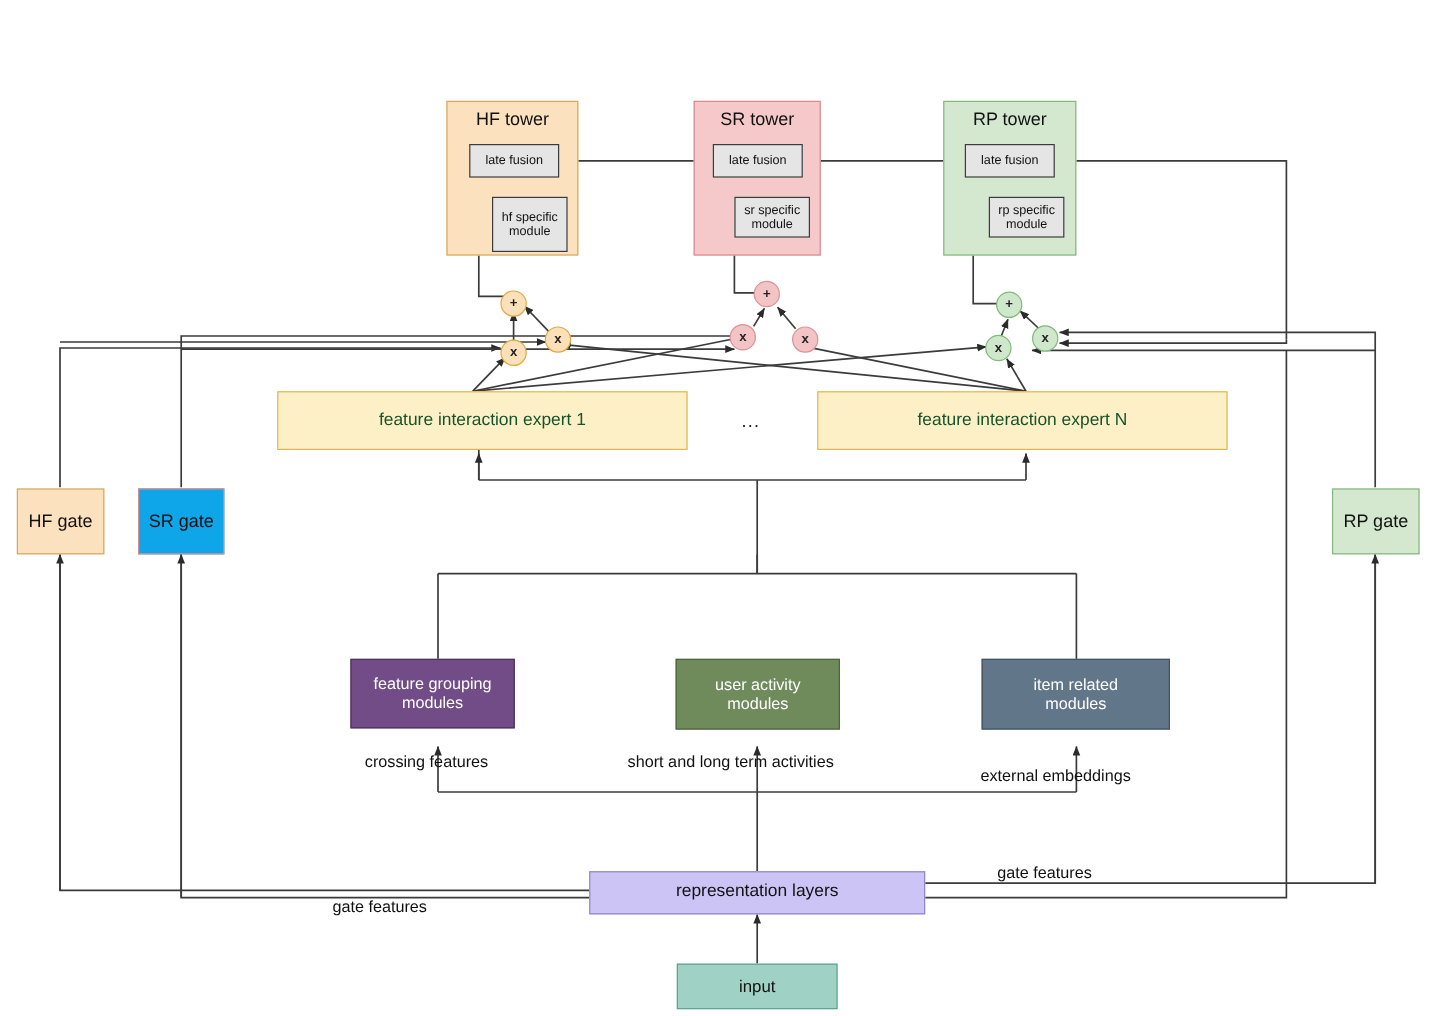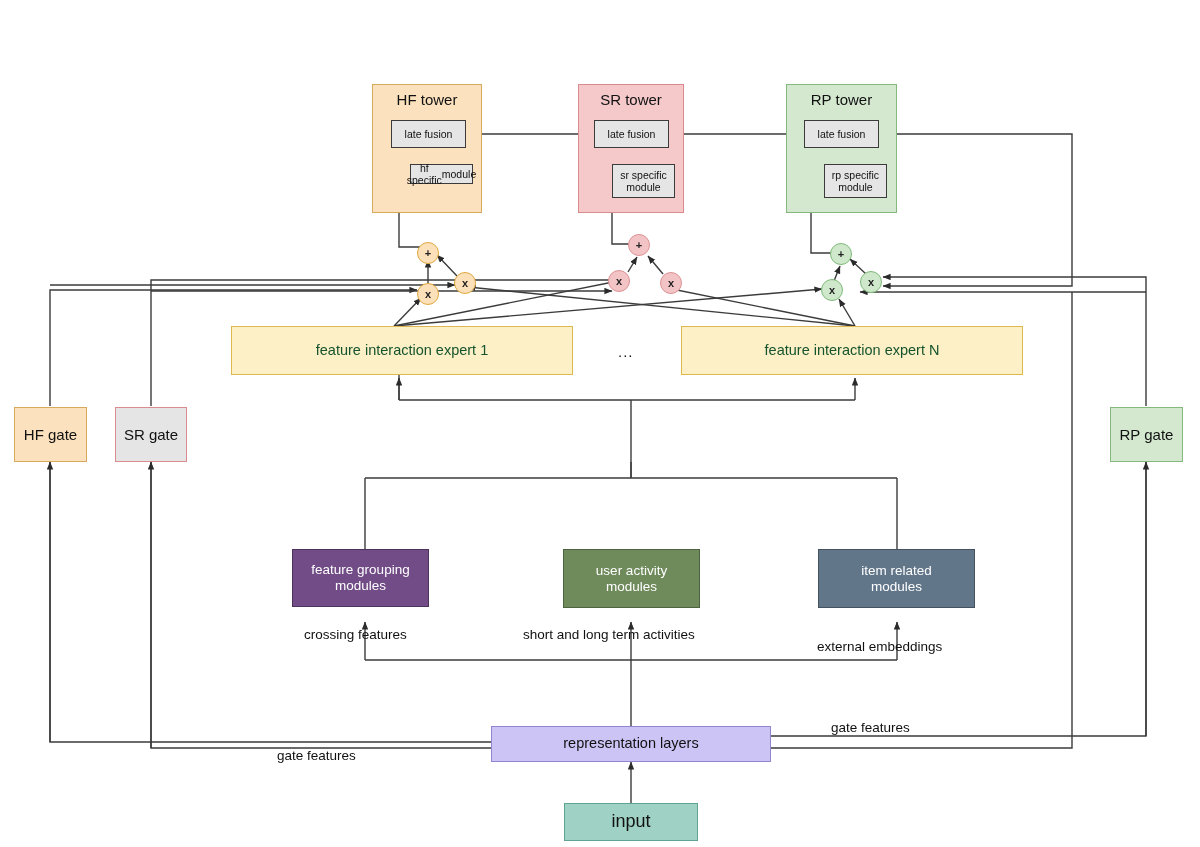--- a/index.html
+++ b/index.html
@@ -14,30 +14,30 @@
   .calib   {background:#d4e1f7;border:1px solid #8aa9d6;font-size:15px;color:#111;}
   .tower   {align-items:flex-start;justify-content:center;padding-top:6px;font-size:15px;color:#111;}
   .tower.hf{background:#fbe1bd;border:1px solid #d6a95c;}
   .tower.sr{background:#f5c9ca;border:1px solid #d98b8e;}
   .tower.rp{background:#d3e8cf;border:1px solid #85b87d;}
 
   .subbox  {background:#e5e5e5;border:1px solid #3b3b3b;font-size:10.5px;color:#111;}
   .expert  {background:#fdf0c6;border:1px solid #ddb84e;font-size:14.5px;color:#14532d;}
   .gate    {font-size:15px;color:#111;}
   .gate.hf {background:#fbe1bd;border:1px solid #d6a95c;}
-  .gate.sr {background:#e5e5e5;border:1px solid #d98b8e;text-align:right;}
+  .gate.sr {background:#0ea5e9;border:1px solid #d98b8e;text-align:right;}
   .gate.rp {background:#d3e8cf;border:1px solid #85b87d;}
 
   .mod     {font-size:13.5px;color:#ffffff;}
   .mod.fg  {background:#714c86;border:1px solid #4d3359;}
   .mod.ua  {background:#6f8a5b;border:1px solid #4e6340;}
   .mod.ir  {background:#62768a;border:1px solid #44525f;}
 
   .replayer{background:#ccc4f5;border:1px solid #8f86cf;font-size:14.5px;color:#111;}
-  .input   {background:#9fd2c4;border:1px solid #5fa392;font-size:18px;color:#111;}
+  .input   {background:#9fd2c4;border:1px solid #5fa392;font-size:14px;color:#111;}
 
   .op{position:absolute;width:22px;height:22px;border-radius:50%;
       display:flex;align-items:center;justify-content:center;
       font-size:11px;font-weight:600;color:#222;box-sizing:border-box;}
   .op.hf{background:#fce0ba;border:1.3px solid #e0a940;}
   .op.sr{background:#f3c4c6;border:1.3px solid #dd9295;}
   .op.rp{background:#cfe8cb;border:1.3px solid #7fbb79;}
 
   .lbl{position:absolute;font-size:13.5px;color:#111;white-space:nowrap;}
   .ell{position:absolute;font-size:15px;color:#111;letter-spacing:1px;}
@@ -124,21 +124,21 @@
     </g>
   </svg>
 
 
   <div class="node tower hf" style="left:372px;top:84px;width:110px;height:129px;">
     <span>HF tower</span>
   </div>
   <div class="node subbox" style="left:391px;top:120px;width:75px;height:28px;">
     <span>late fusion</span>
   </div>
-  <div class="node subbox" style="left:410px;top:164px;width:63px;height:20px;">
+  <div class="node subbox" style="left:410px;top:164px;width:63px;height:46px;flex-direction:column;">
     <span>hf specific</span>
     <span>module</span>
   </div>
 
   <div class="node tower sr" style="left:578px;top:84px;width:106px;height:129px;">
     <span>SR tower</span>
   </div>
   <div class="node subbox" style="left:594px;top:120px;width:75px;height:28px;">
     <span>late fusion</span>
   </div>

